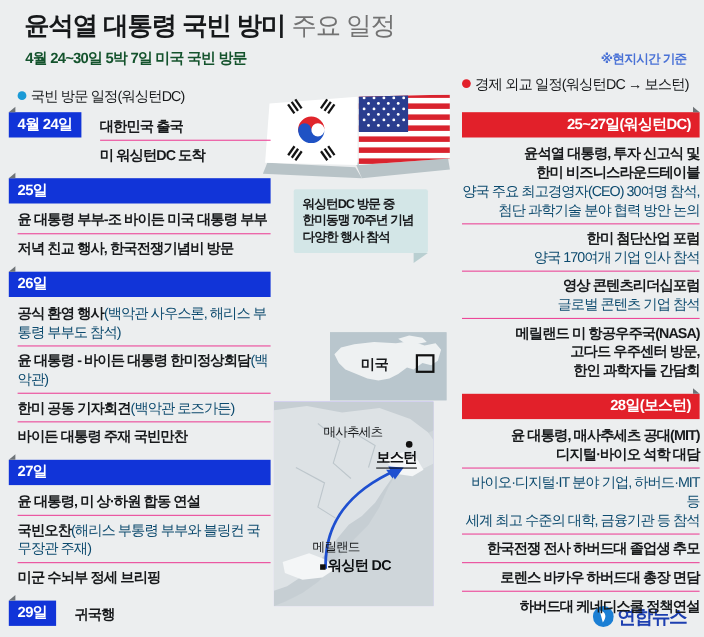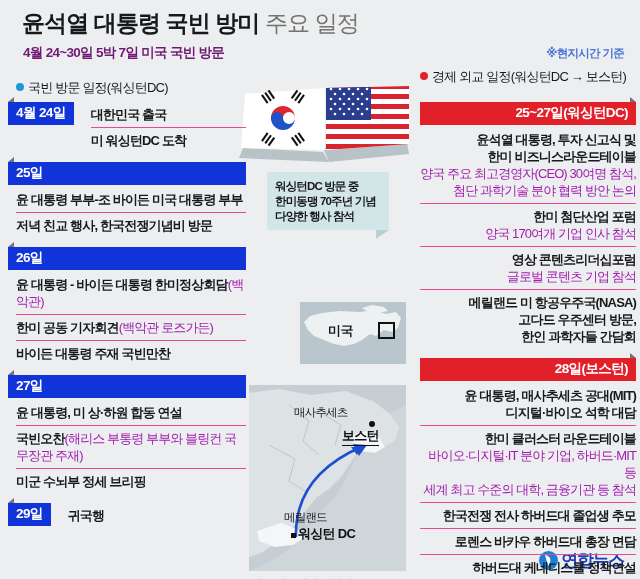--- a/index.html
+++ b/index.html
@@ -20,21 +20,21 @@
   .hdr-title {
     position: absolute; left: 22px; top: 8px;
     font-size: 23px; line-height: 30px; color: #16181a;
     white-space: nowrap; letter-spacing: -0.9px;
   }
   .hdr-title .strong { font-weight: 700; }
   .hdr-title .light  { font-weight: 400; color: #737373; }
 
   .hdr-sub {
     position: absolute; left: 23px; top: 44px;
-    font-size: 13.5px; font-weight: 700; color: #701a75;
+    font-size: 13.5px; font-weight: 700; color: #14532d;
     letter-spacing: -0.7px; white-space: nowrap;
   }
   .hdr-note {
     position: absolute; right: 16px; top: 46px;
     font-size: 11.5px; font-weight: 600; color: #4a72d6;
     letter-spacing: -0.7px; white-space: nowrap;
   }
 
   
   .legend { position: absolute; font-size: 13px; letter-spacing: -0.8px;
@@ -78,21 +78,21 @@
   }
 
   .items { }
   .item {
     font-size: 13px; letter-spacing: -0.85px; color: #17191b;
     line-height: 17px; padding: 4px 0 4px 0;
     border-bottom: 1px solid #ec4899;
     font-weight: 600;
   }
   .item:last-child { border-bottom: none; }
-  .item .sub { color: #a21caf; font-weight: 400; letter-spacing: -0.9px; }
+  .item .sub { color: #0c4a6e; font-weight: 400; letter-spacing: -0.9px; }
 
   
   #col-left .items { padding-left: 8px; }
   #col-left .item { padding-left: 0; }
   .blk { margin-bottom: 9px; }
 
   
   .headrow { display: flex; align-items: flex-start; }
   .headrow .badgewrap { position: relative; flex: 0 0 auto; }
   .headrow .bodylist { flex: 1 1 auto; padding-left: 9px; }
@@ -128,21 +128,21 @@
   #minimap .mm-label {
     position: absolute; left: 28px; top: 20px;
     font-size: 13px; font-weight: 700; color: #17191b; letter-spacing: -0.6px;
   }
   #minimap .mm-box {
     position: absolute; left: 78px; top: 20px; width: 17px; height: 17px;
     border: 2.5px solid #111;
   }
 
   #bigmap {
-    position: absolute; left: 249px; top: 385px; width: 157px; height: 186px;
+    position: absolute; left: 249px; top: 365px; width: 145px; height: 186px;
     background: #c4b5fd; overflow: hidden;
   }
   .map-label {
     position: absolute; font-size: 11.5px; letter-spacing: -0.8px;
     color: #17191b; white-space: nowrap;
   }
   .map-city {
     position: absolute; font-size: 13px; font-weight: 700;
     letter-spacing: -0.7px; color: #0d0f11; white-space: nowrap;
   }
@@ -340,20 +340,21 @@
         <div class="items" style="padding-left: 8px; padding-top: 2px;">
           <div class="item"><span>윤 대통령 부부-조 바이든 미국 대통령 부부</span></div>
           <div class="item"><span>저녁 친교 행사, 한국전쟁기념비 방문</span></div>
         </div>
       </div>
       <div class="blk">
         <div style="position: relative;">
           <div class="badge badge-blue">26일<span class="notch-tl"></span></div>
         </div>
         <div class="items" style="padding-left: 8px; padding-top: 2px;">
+          <div class="item"><span>공식 환영 행사</span><span class="sub">(백악관 사우스론, 해리스 부통령 부부도 참석)</span></div>
           <div class="item"><span>윤 대통령 - 바이든 대통령 한미정상회담</span><span class="sub">(백악관)</span></div>
           <div class="item"><span>한미 공동 기자회견</span><span class="sub">(백악관 로즈가든)</span></div>
           <div class="item"><span>바이든 대통령 주재 국빈만찬</span></div>
         </div>
       </div>
       <div class="blk">
         <div style="position: relative;">
           <div class="badge badge-blue">27일<span class="notch-tl"></span></div>
         </div>
         <div class="items" style="padding-left: 8px; padding-top: 2px;">
@@ -406,21 +407,20 @@
       <div class="blk">
         <div style="position: relative;">
           <div class="badge badge-red">28일(보스턴)<span class="notch-tr"></span></div>
         </div>
         <div class="items" style="padding-top: 2px;">
           <div class="item">
             <div style="white-space: pre-line;">윤 대통령, 매사추세츠 공대(MIT)
 디지털·바이오 석학 대담</div>
           </div>
           <div class="item">
-            <div style="white-space: pre-line;">한미 클러스터 라운드테이블</div>
             <div class="sub" style="white-space: pre-line;">바이오·디지털·IT 분야 기업, 하버드·MIT 등
 세계 최고 수준의 대학, 금융기관 등 참석</div>
           </div>
           <div class="item">
             <div style="white-space: pre-line;">한국전쟁 전사 하버드대 졸업생 추모</div>
           </div>
           <div class="item">
             <div style="white-space: pre-line;">로렌스 바카우 하버드대 총장 면담</div>
           </div>
           <div class="item">

